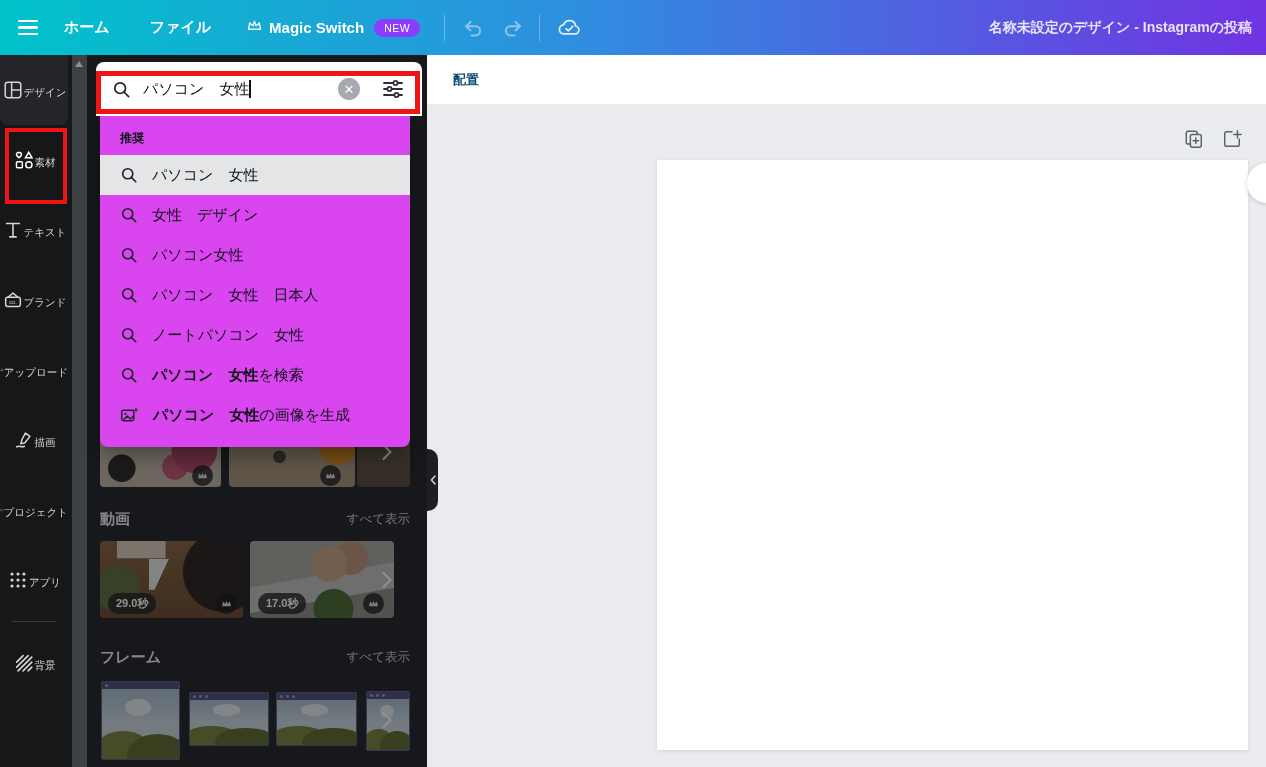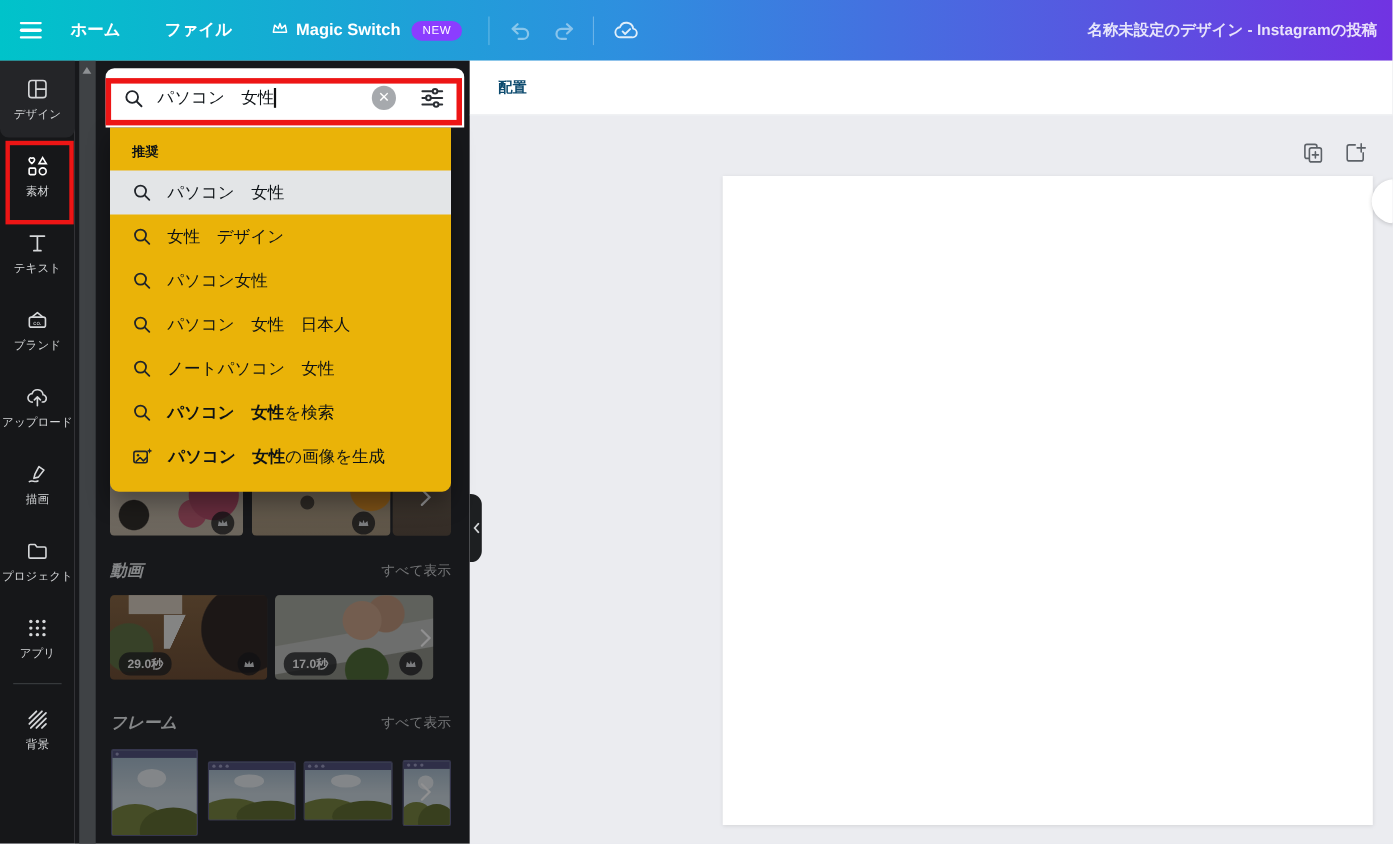--- a/index.html
+++ b/index.html
@@ -23,21 +23,21 @@
   .tb-divider { width:1px; height:26px; background:rgba(255,255,255,.3); margin:0 0; }
   .d1 { margin-left:24px; } .d2 { margin-left:14px; }
   .tb-icon { margin-left:16px; cursor:pointer; display:flex; align-items:center; }
   .tb-icon.dim svg { opacity:.45; }
   .doc-title { margin-left:auto; margin-right:14px; font-size:14px;
     color:rgba(255,255,255,.85); font-weight:bold; }
 
   
   .sidenav { position:absolute; left:0; top:55px; width:68px; height:712px;
     background:#161719; z-index:10; }
-  .nav-item { width:68px; height:70px; display:flex; flex-direction:column;
+  .nav-item { width:68px; height:70px; display:flex; flex-direction:row;
     align-items:center; justify-content:center; cursor:pointer; color:#d5d7d9; }
   .nav-item .lbl { font-size:10.5px; margin-top:5px; white-space:nowrap; }
   .nav-item.first { height:70px; background:#242528; border-radius:0 0 8px 8px; }
   .nav-divider { height:1px; background:#3a3d40; margin:6px 12px; }
 
   
   .nav-scrollbar { position:absolute; left:72px; top:55px; width:15px; height:712px;
     background:#3f4245; z-index:22; }
   .nav-scrollbar .up { position:absolute; top:6px; left:3px; width:0; height:0;
     border-left:4.5px solid transparent; border-right:4.5px solid transparent;
@@ -45,21 +45,21 @@
 
   
   .panel { position:absolute; left:68px; top:55px; width:359px; height:712px;
     background:#242628; overflow:hidden; z-index:5; }
   .panel-scrim { position:absolute; left:68px; top:55px; width:359px; height:712px;
     background:rgba(8,9,10,.45); z-index:20; pointer-events:none; }
 
   .thumb { position:absolute; border-radius:4px; overflow:hidden; cursor:pointer; }
   .sec-head { position:absolute; left:100px; width:310px; display:flex;
     justify-content:space-between; align-items:center; }
-  .sec-title { font-size:15px; font-weight:bold; color:#eceef0;font-style:italic; }
+  .sec-title { font-size:15px; font-weight:bold; color:#eceef0; }
   .sec-action { font-size:12.5px; color:#c9cbce; cursor:pointer; }
 
   .crown-badge { position:absolute; width:21px; height:21px; border-radius:50%;
     background:rgba(25,26,28,.78); display:flex; align-items:center; justify-content:center; }
   .dur-badge { position:absolute; background:rgba(30,31,33,.8); color:#fff;
     font-size:11px; font-weight:bold; padding:3px 8px; border-radius:10px; }
   .row-chevron { position:absolute; color:#fff; cursor:pointer; }
 
   
   .p1 { background:radial-gradient(circle at 78% 45%,#b24a66 0 22%,rgba(0,0,0,0) 23%),
@@ -101,21 +101,21 @@
   .search-box .mag { margin-left:16px; }
   .search-text { margin-left:12px; font-size:15px; color:#0d1216; white-space:pre; }
   .caret { display:inline-block; width:1.5px; height:18px; background:#111;
     vertical-align:-3px; }
   .clear-btn { position:absolute; right:62px; top:16px; width:22px; height:22px;
     border-radius:50%; background:#a6a9ad; color:#fff; display:flex; align-items:center;
     justify-content:center; font-size:13px; font-weight:bold; cursor:pointer; }
   .filter-btn { position:absolute; right:18px; top:16px; cursor:pointer; }
 
   .dropdown { position:absolute; left:100px; top:116px; width:310px; height:331px;
-    background:#eab308; border-radius:0 0 8px 8px; z-index:29;
+    background:#d946ef; border-radius:0 0 8px 8px; z-index:29;
     box-shadow:0 10px 20px rgba(0,0,0,.35); padding-top:8px; }
   .dd-header { font-size:12px; font-weight:bold; color:#0d1216; margin:6px 0 8px 20px; }
   .dd-row { height:40px; display:flex; align-items:center; padding-left:20px;
     cursor:pointer; font-size:15px; color:#0d1216; }
   .dd-row.selected { background:#e3e5e7; }
   .dd-row svg { flex:0 0 auto; margin-right:14px; }
   .dd-row .b { font-weight:bold; }
 
   
   .red-box { position:absolute; border:5px solid #ed1515; z-index:50; pointer-events:none; }

